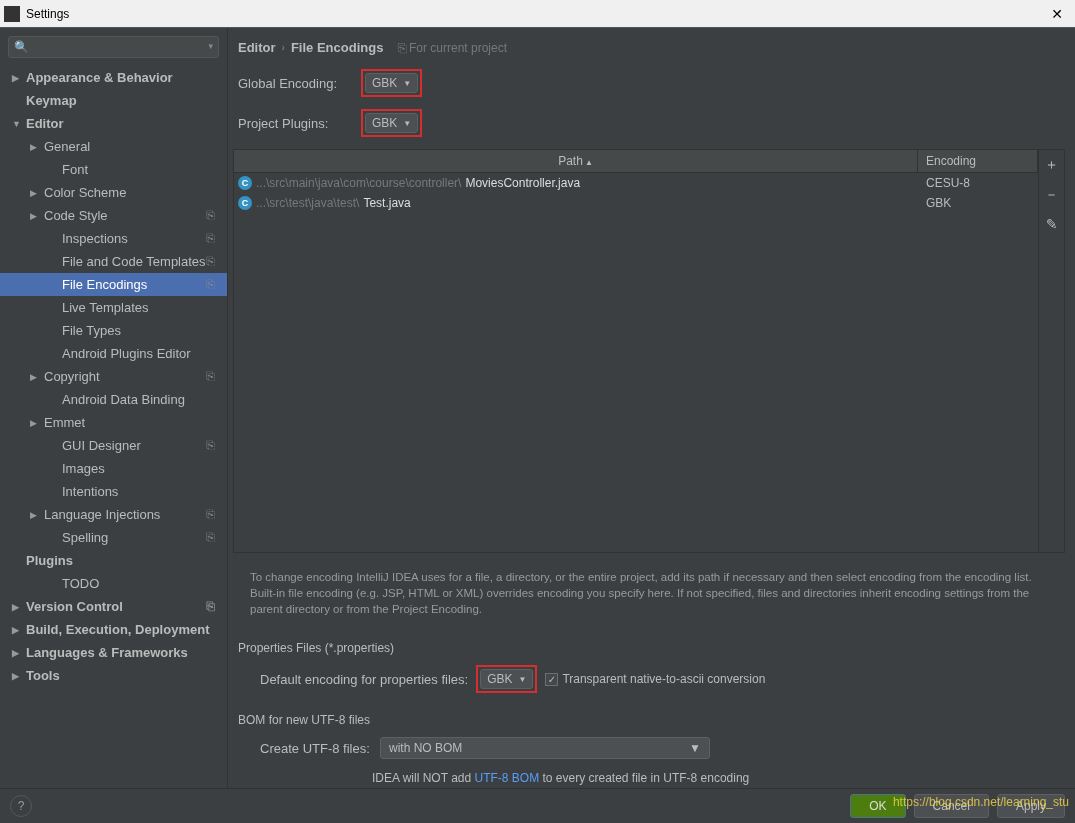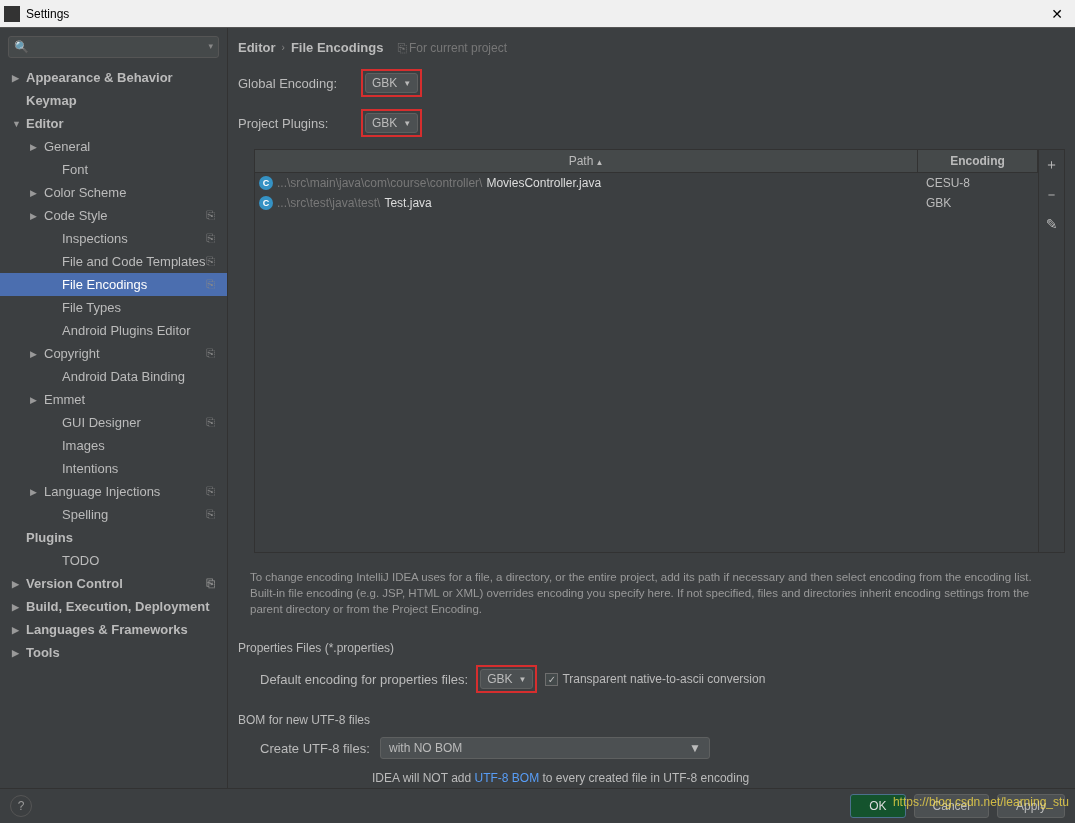--- a/index.html
+++ b/index.html
@@ -34,26 +34,26 @@
 .breadcrumb .sep { color: #888; font-size: 10px; }
 .breadcrumb .note { color: #777; font-size: 12px; margin-left: 8px; }
 .breadcrumb .note-icon { color: #777; margin-right: 2px; }
 
 .row { display: flex; align-items: center; padding: 6px 10px; gap: 8px; }
 .row label { color: #bbb; font-size: 13px; min-width: 115px; }
 .combo { background: #4c5052; border: 1px solid #5e6060; border-radius: 3px; padding: 2px 6px; display: flex; align-items: center; gap: 6px; font-size: 12px; color: #bbb; cursor: pointer; min-width: 50px; }
 .combo .arrow { font-size: 8px; color: #bbb; }
 .red-box { border: 2px solid #d62e2e; padding: 2px; }
 
-.table-wrap { margin: 6px 10px 0 26px; display: flex; }
+.table-wrap { margin: 6px 10px 0 5px; display: flex; }
 .table-area { flex: 1; }
 .table-header { display: flex; background: #45494a; border: 1px solid #323232; }
 .th { padding: 4px 8px; font-size: 12px; color: #bbb; border-right: 1px solid #323232; }
 .th-path { flex: 1; text-align: center; }
-.th-enc { width: 120px; text-align: center; font-weight: bold; }
+.th-enc { width: 120px; text-align: left; }
 .sort-icon { font-size: 8px; color: #bbb; margin-left: 2px; }
 .table-body { background: #3c3f41; border: 1px solid #323232; border-top: none; height: 380px; overflow: auto; }
 .tr { display: flex; padding: 3px 0; font-size: 12px; }
 .td-path { flex: 1; padding: 0 4px; display: flex; align-items: center; gap: 4px; }
 .td-enc { width: 120px; padding: 0 8px; color: #bbb; }
 .file-icon { width: 14px; height: 14px; border-radius: 50%; background: #3592c4; display: inline-flex; align-items: center; justify-content: center; color: #fff; font-size: 9px; font-weight: bold; }
 .path-gray { color: #787878; }
 .path-white { color: #ddd; }
 .side-tools { width: 26px; background: #3c3f41; border-top: 1px solid #323232; border-right: 1px solid #323232; border-bottom: 1px solid #323232; display: flex; flex-direction: column; align-items: center; padding-top: 6px; gap: 12px; }
 .tool-btn { color: #bbb; cursor: pointer; font-size: 14px; }
@@ -68,21 +68,21 @@
 
 .wide-combo { background: #4c5052; border: 1px solid #5e6060; border-radius: 3px; padding: 3px 8px; display: flex; align-items: center; justify-content: space-between; font-size: 12px; color: #bbb; cursor: pointer; width: 330px; }
 
 .utf-note { margin-left: 134px; padding: 6px 0 0 10px; font-size: 12px; color: #bbb; }
 .utf-note a { color: #589df6; text-decoration: none; }
 
 .footer { height: 35px; border-top: 1px solid #323232; display: flex; align-items: center; padding: 0 10px; background: #3c3f41; }
 .help-btn { width: 22px; height: 22px; border-radius: 50%; border: 1px solid #555; display: flex; align-items: center; justify-content: center; color: #999; cursor: pointer; font-size: 12px; }
 .footer-spacer { flex: 1; }
 .btn { padding: 4px 18px; border: 1px solid #5e6060; background: #4c5052; color: #bbb; border-radius: 3px; cursor: pointer; font-size: 12px; margin-left: 8px; }
-.btn.primary { background: #14532d; border-color: #4c708c; color: #ddd; }
+.btn.primary { background: #4d7c0f; border-color: #4c708c; color: #ddd; }
 .watermark { position: absolute; right: 6px; bottom: 14px; color: #fde047; font-size: 12px; opacity: .75; }
 </style>
 </head>
 <body>
 
 <div class="titlebar">
   <span class="app-icon"></span>
   <span class="title">Settings</span>
   <span class="close">✕</span>
 </div>
@@ -131,20 +131,24 @@
         </div>
         <div class="tree-item tree-indent-2">
           <span class="tree-arrow"></span>
           <span>File and Code Templates</span>
           <span class="copy-icon">⎘</span>
         </div>
         <div class="tree-item tree-indent-2 selected">
           <span class="tree-arrow"></span>
           <span>File Encodings</span>
           <span class="copy-icon">⎘</span>
+        </div>
+        <div class="tree-item tree-indent-2">
+          <span class="tree-arrow"></span>
+          <span>Live Templates</span>
         </div>
         <div class="tree-item tree-indent-2">
           <span class="tree-arrow"></span>
           <span>File Types</span>
         </div>
         <div class="tree-item tree-indent-2">
           <span class="tree-arrow"></span>
           <span>Android Plugins Editor</span>
         </div>
         <div class="tree-item tree-indent-1">

